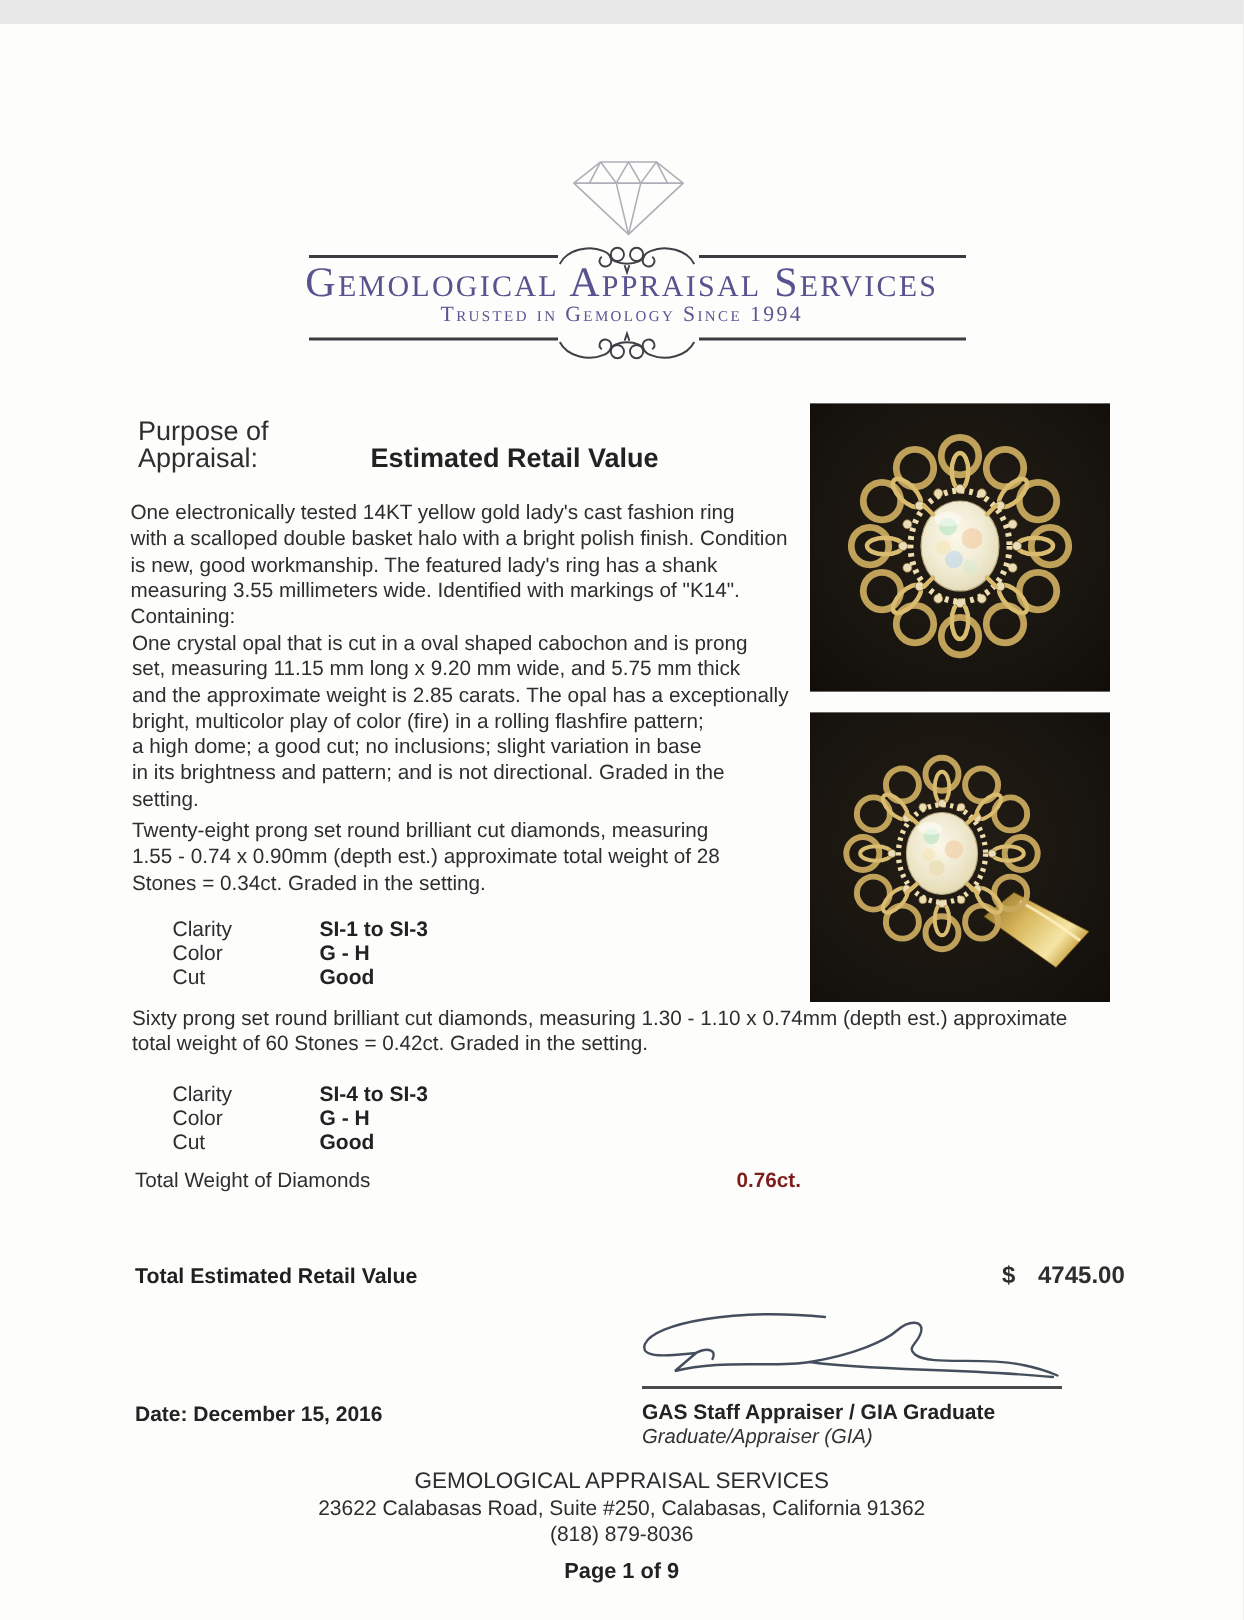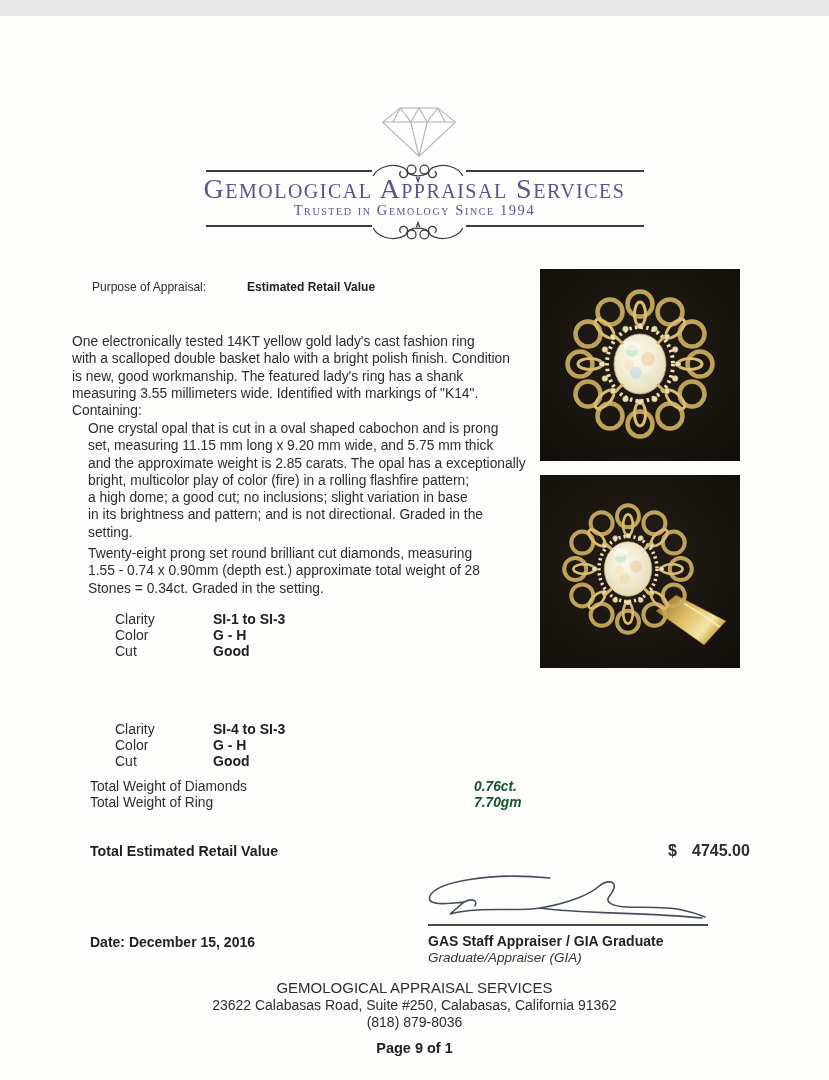--- a/index.html
+++ b/index.html
@@ -18,31 +18,31 @@
   }
   .brand-tagline{
     width:829px;text-align:center;
     font-family:"Liberation Serif",serif;
     font-variant-caps:small-caps;
     font-size:14.5px;letter-spacing:1.6px;color:#5b5590;
   }
   .rule{height:0;border-top:2.5px solid #3c3c42;}
   .orn{position:absolute;width:96px;height:30px;}
   
-  .meta-row{font-size:12px;line-height:18px;}
+  .meta-row{font-size:18px;line-height:18px;}
   .meta-label{display:inline-block;width:155px;}
   .meta-value{font-weight:bold;color:#222;}
   .doc-par{font-size:13.8px;line-height:17.3px;white-space:pre-line;}
   .grade-table{font-size:14px;line-height:16.2px;text-align:right;}
   .grade-row{position:relative;height:16.2px;}
   .grade-label{position:absolute;left:0;top:0;}
   .grade-value{position:absolute;left:98px;top:0;font-weight:bold;color:#222;}
   .tot-row{position:relative;height:16.2px;font-size:13.8px;}
   .tot-label{position:absolute;left:0;top:0;}
-  .tot-value{position:absolute;left:384px;top:0;font-weight:bold;color:#14532d;font-style:italic;}
+  .tot-value{position:absolute;left:401px;top:0;font-weight:bold;color:#7f1d1d;}
   .grand-label{font-size:14.2px;font-weight:bold;color:#1f1f1f;}
   .grand-cur{position:absolute;left:578px;top:0;font-weight:bold;}
   .grand-amt{position:absolute;left:602px;top:0;font-weight:bold;}
   
   .photo{position:absolute;left:540px;width:200px;background:#17130e;}
   .photo svg{display:block;}
   
   .sig-rule{position:absolute;left:428px;top:908px;width:280px;border-top:2px solid #4c4c4c;}
   .date-line{font-size:14px;font-weight:bold;color:#232323;}
   .appraiser-1{font-size:14px;font-weight:bold;color:#232323;}
@@ -96,21 +96,21 @@
       <path d="M58,21 L60,27 L62,21"></path>
     </g>
   </svg>
 
   <div class="abs" style="left:92px;top:262px;">
     <div class="meta-row">
       <span class="meta-label">Purpose of Appraisal:</span><span class="meta-value">Estimated Retail Value</span>
     </div>
   </div>
 
-  <div class="abs doc-par" style="left:72px;top:317px;width:460px;">One electronically tested 14KT yellow gold lady's cast fashion ring
+  <div class="abs doc-par" style="left:87px;top:317px;width:460px;">One electronically tested 14KT yellow gold lady's cast fashion ring
 with a scalloped double basket halo with a bright polish finish. Condition
 is new, good workmanship. The featured lady's ring has a shank
 measuring 3.55 millimeters wide. Identified with markings of "K14".
 Containing:</div>
 
   <div class="abs doc-par" style="left:88px;top:404px;width:460px;">One crystal opal that is cut in a oval shaped cabochon and is prong
 set, measuring 11.15 mm long x 9.20 mm wide, and 5.75 mm thick
 and the approximate weight is 2.85 carats. The opal has a exceptionally
 bright, multicolor play of color (fire) in a rolling flashfire pattern;
 a high dome; a good cut; no inclusions; slight variation in base
@@ -129,44 +129,42 @@
     <div class="grade-row">
       <span class="grade-label">Color</span>
       <span class="grade-value">G - H</span>
     </div>
     <div class="grade-row">
       <span class="grade-label">Cut</span>
       <span class="grade-value">Good</span>
     </div>
   </div>
 
+  <div class="abs doc-par" style="left:88px;top:654px;width:640px;">Sixty prong set round brilliant cut diamonds, measuring 1.30 - 1.10 x 0.74mm (depth est.) approximate
+total weight of 60 Stones = 0.42ct. Graded in the setting.</div>
 
   <div class="abs grade-table" style="left:115px;top:705px;width:300px;">
     <div class="grade-row">
       <span class="grade-label">Clarity</span>
       <span class="grade-value">SI-4 to SI-3</span>
     </div>
     <div class="grade-row">
       <span class="grade-label">Color</span>
       <span class="grade-value">G - H</span>
     </div>
     <div class="grade-row">
       <span class="grade-label">Cut</span>
       <span class="grade-value">Good</span>
     </div>
   </div>
 
   <div class="abs" style="left:90px;top:763px;width:640px;">
     <div class="tot-row">
       <span class="tot-label">Total Weight of Diamonds</span>
       <span class="tot-value">0.76ct.</span>
-    </div>
-    <div class="tot-row">
-      <span class="tot-label">Total Weight of Ring</span>
-      <span class="tot-value">7.70gm</span>
     </div>
   </div>
 
   <div class="abs" style="left:90px;top:826px;width:700px;height:18px;position:absolute;">
     <span class="grand-label">Total Estimated Retail Value</span>
     <span class="grand-cur">$</span>
     <span class="grand-amt">4745.00</span>
   </div>
 
   <div class="photo" style="top:253px;height:192px;">
@@ -335,15 +333,15 @@
   </svg>
   <div class="sig-rule"></div>
 
   <div class="abs date-line" style="left:90px;top:918px;">Date: December 15, 2016</div>
   <div class="abs appraiser-1" style="left:428px;top:917px;">GAS Staff Appraiser / GIA Graduate</div>
   <div class="abs appraiser-2" style="left:428px;top:934px;">Graduate/Appraiser (GIA)</div>
 
   <div class="abs foot foot-org" style="left:0;top:963px;">GEMOLOGICAL APPRAISAL SERVICES</div>
   <div class="abs foot" style="left:0;top:981px;">23622 Calabasas Road, Suite #250, Calabasas, California 91362</div>
   <div class="abs foot" style="left:0;top:998px;">(818) 879-8036</div>
-  <div class="abs foot foot-page" style="left:0;top:1024px;">Page 9 of 1</div>
+  <div class="abs foot foot-page" style="left:0;top:1024px;">Page 1 of 9</div>
 
 </div>
 
 </body></html>

